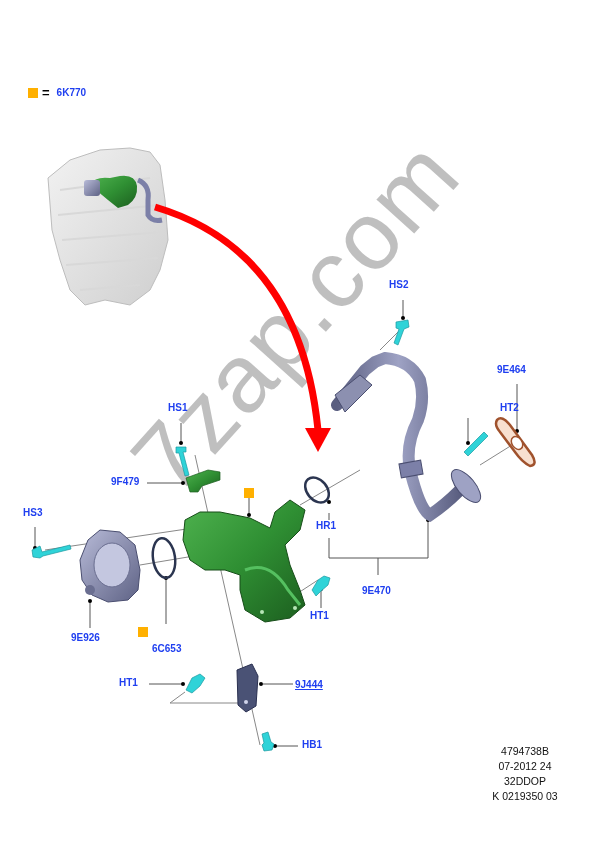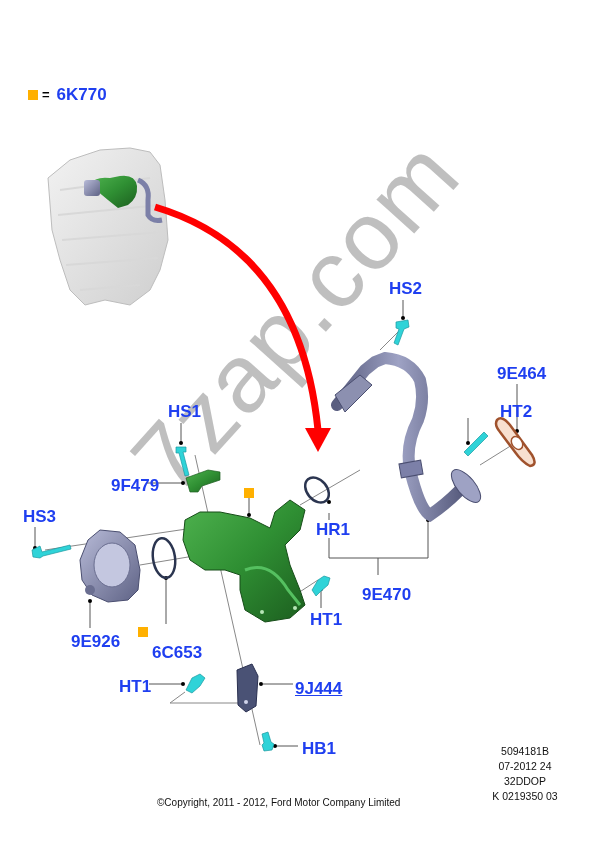--- a/index.html
+++ b/index.html
@@ -1,18 +1,18 @@
 <!DOCTYPE html>
 <html><head>
 <meta charset="utf-8">
 <style>
   html, body { margin: 0; padding: 0; background: #ffffff; }
   body { width: 600px; height: 846px; position: relative; overflow: hidden; font-family: "Liberation Sans", sans-serif; }
   .stage { position: absolute; left: 0; top: 0; width: 600px; height: 846px; }
-  .lbl { position: absolute; font-family: "Liberation Sans", sans-serif; font-weight: bold; font-size: 17px; color: #1f3ff0; white-space: nowrap; line-height: 1; }
+  .lbl { position: absolute; font-family: "Liberation Sans", sans-serif; font-weight: bold; font-size: 10px; color: #1f3ff0; white-space: nowrap; line-height: 1; }
   .legend { position: absolute; left: 28px; top: 86px; display: flex; align-items: center; gap: 4px; }
   .sq { display: inline-block; width: 10px; height: 10px; background: #ffb000; }
   .eq { font-family: "Liberation Sans", sans-serif; font-weight: bold; font-size: 13px; color: #000; margin-right: 3px; line-height: 1; }
   .ref { position: absolute; left: 470px; top: 744px; width: 110px; text-align: center; font-family: "Liberation Sans", sans-serif; font-size: 10.5px; color: #111; line-height: 15px; }
   .copy { position: absolute; left: 157px; top: 797px; font-family: "Liberation Sans", sans-serif; font-size: 10px; color: #111; white-space: nowrap; }
   .watermark { position: absolute; left: 110px; top: 440px; font-family: "Liberation Sans", sans-serif; font-size: 96px; color: rgba(170,170,170,0.75); transform: rotate(-48deg); transform-origin: left top; white-space: nowrap; letter-spacing: 2px; }
 </style>
 </head>
 <body>
 
@@ -191,20 +191,19 @@
   <span class="lbl" style="left:310px;top:611px;">HT1</span>
   <span class="lbl" style="left:362px;top:586px;">9E470</span>
   <span class="lbl" style="left:389px;top:280px;">HS2</span>
   <span class="lbl" style="left:455px;top:403px;padding-left:45px;">HT2</span>
   <span class="lbl" style="left:497px;top:365px;">9E464</span>
   <span class="lbl" style="left:119px;top:678px;">HT1</span>
   <span class="lbl" style="left:295px;top:680px;text-decoration:underline;">9J444</span>
   <span class="lbl" style="left:302px;top:740px;">HB1</span>
 
   <div class="ref">
-    <div>5094181B</div>
+    <div>4794738B</div>
     <div>07-2012 24</div>
     <div>32DDOP</div>
     <div>K 0219350 03</div>
   </div>
 
-  <div class="copy">©Copyright, 2011 - 2012, Ford Motor Company Limited</div>
 </div>
 
 </body></html>

